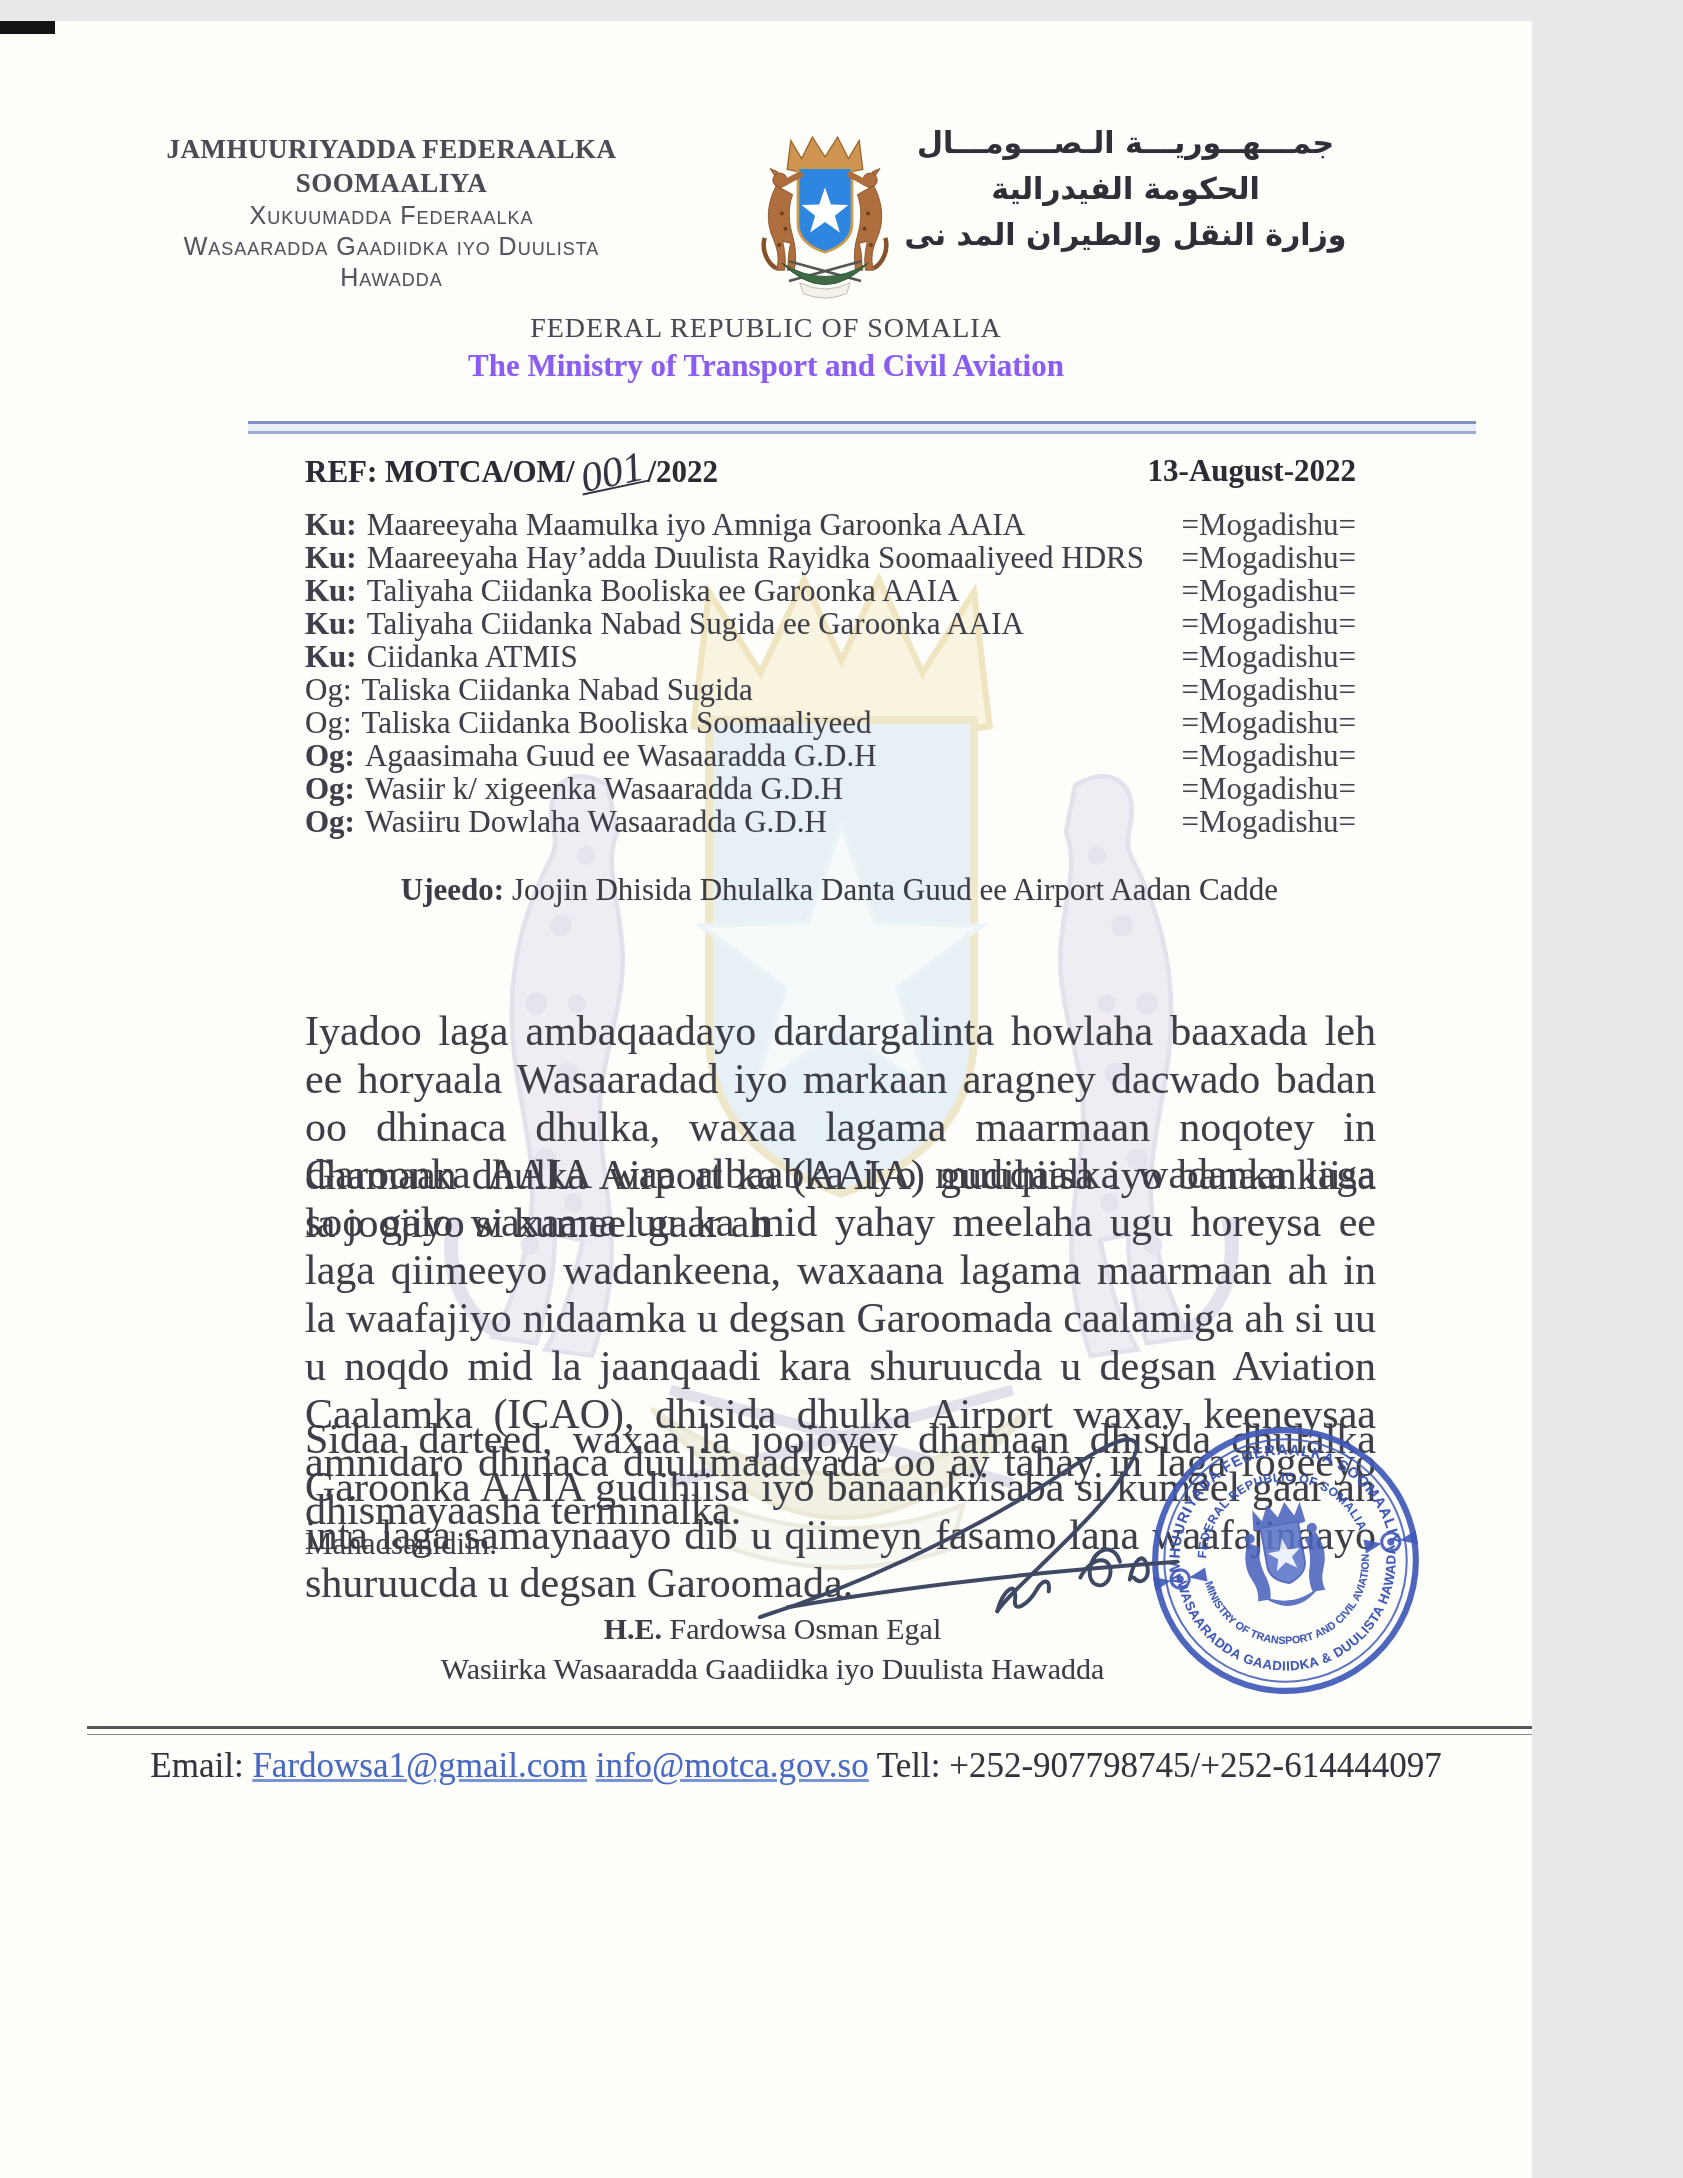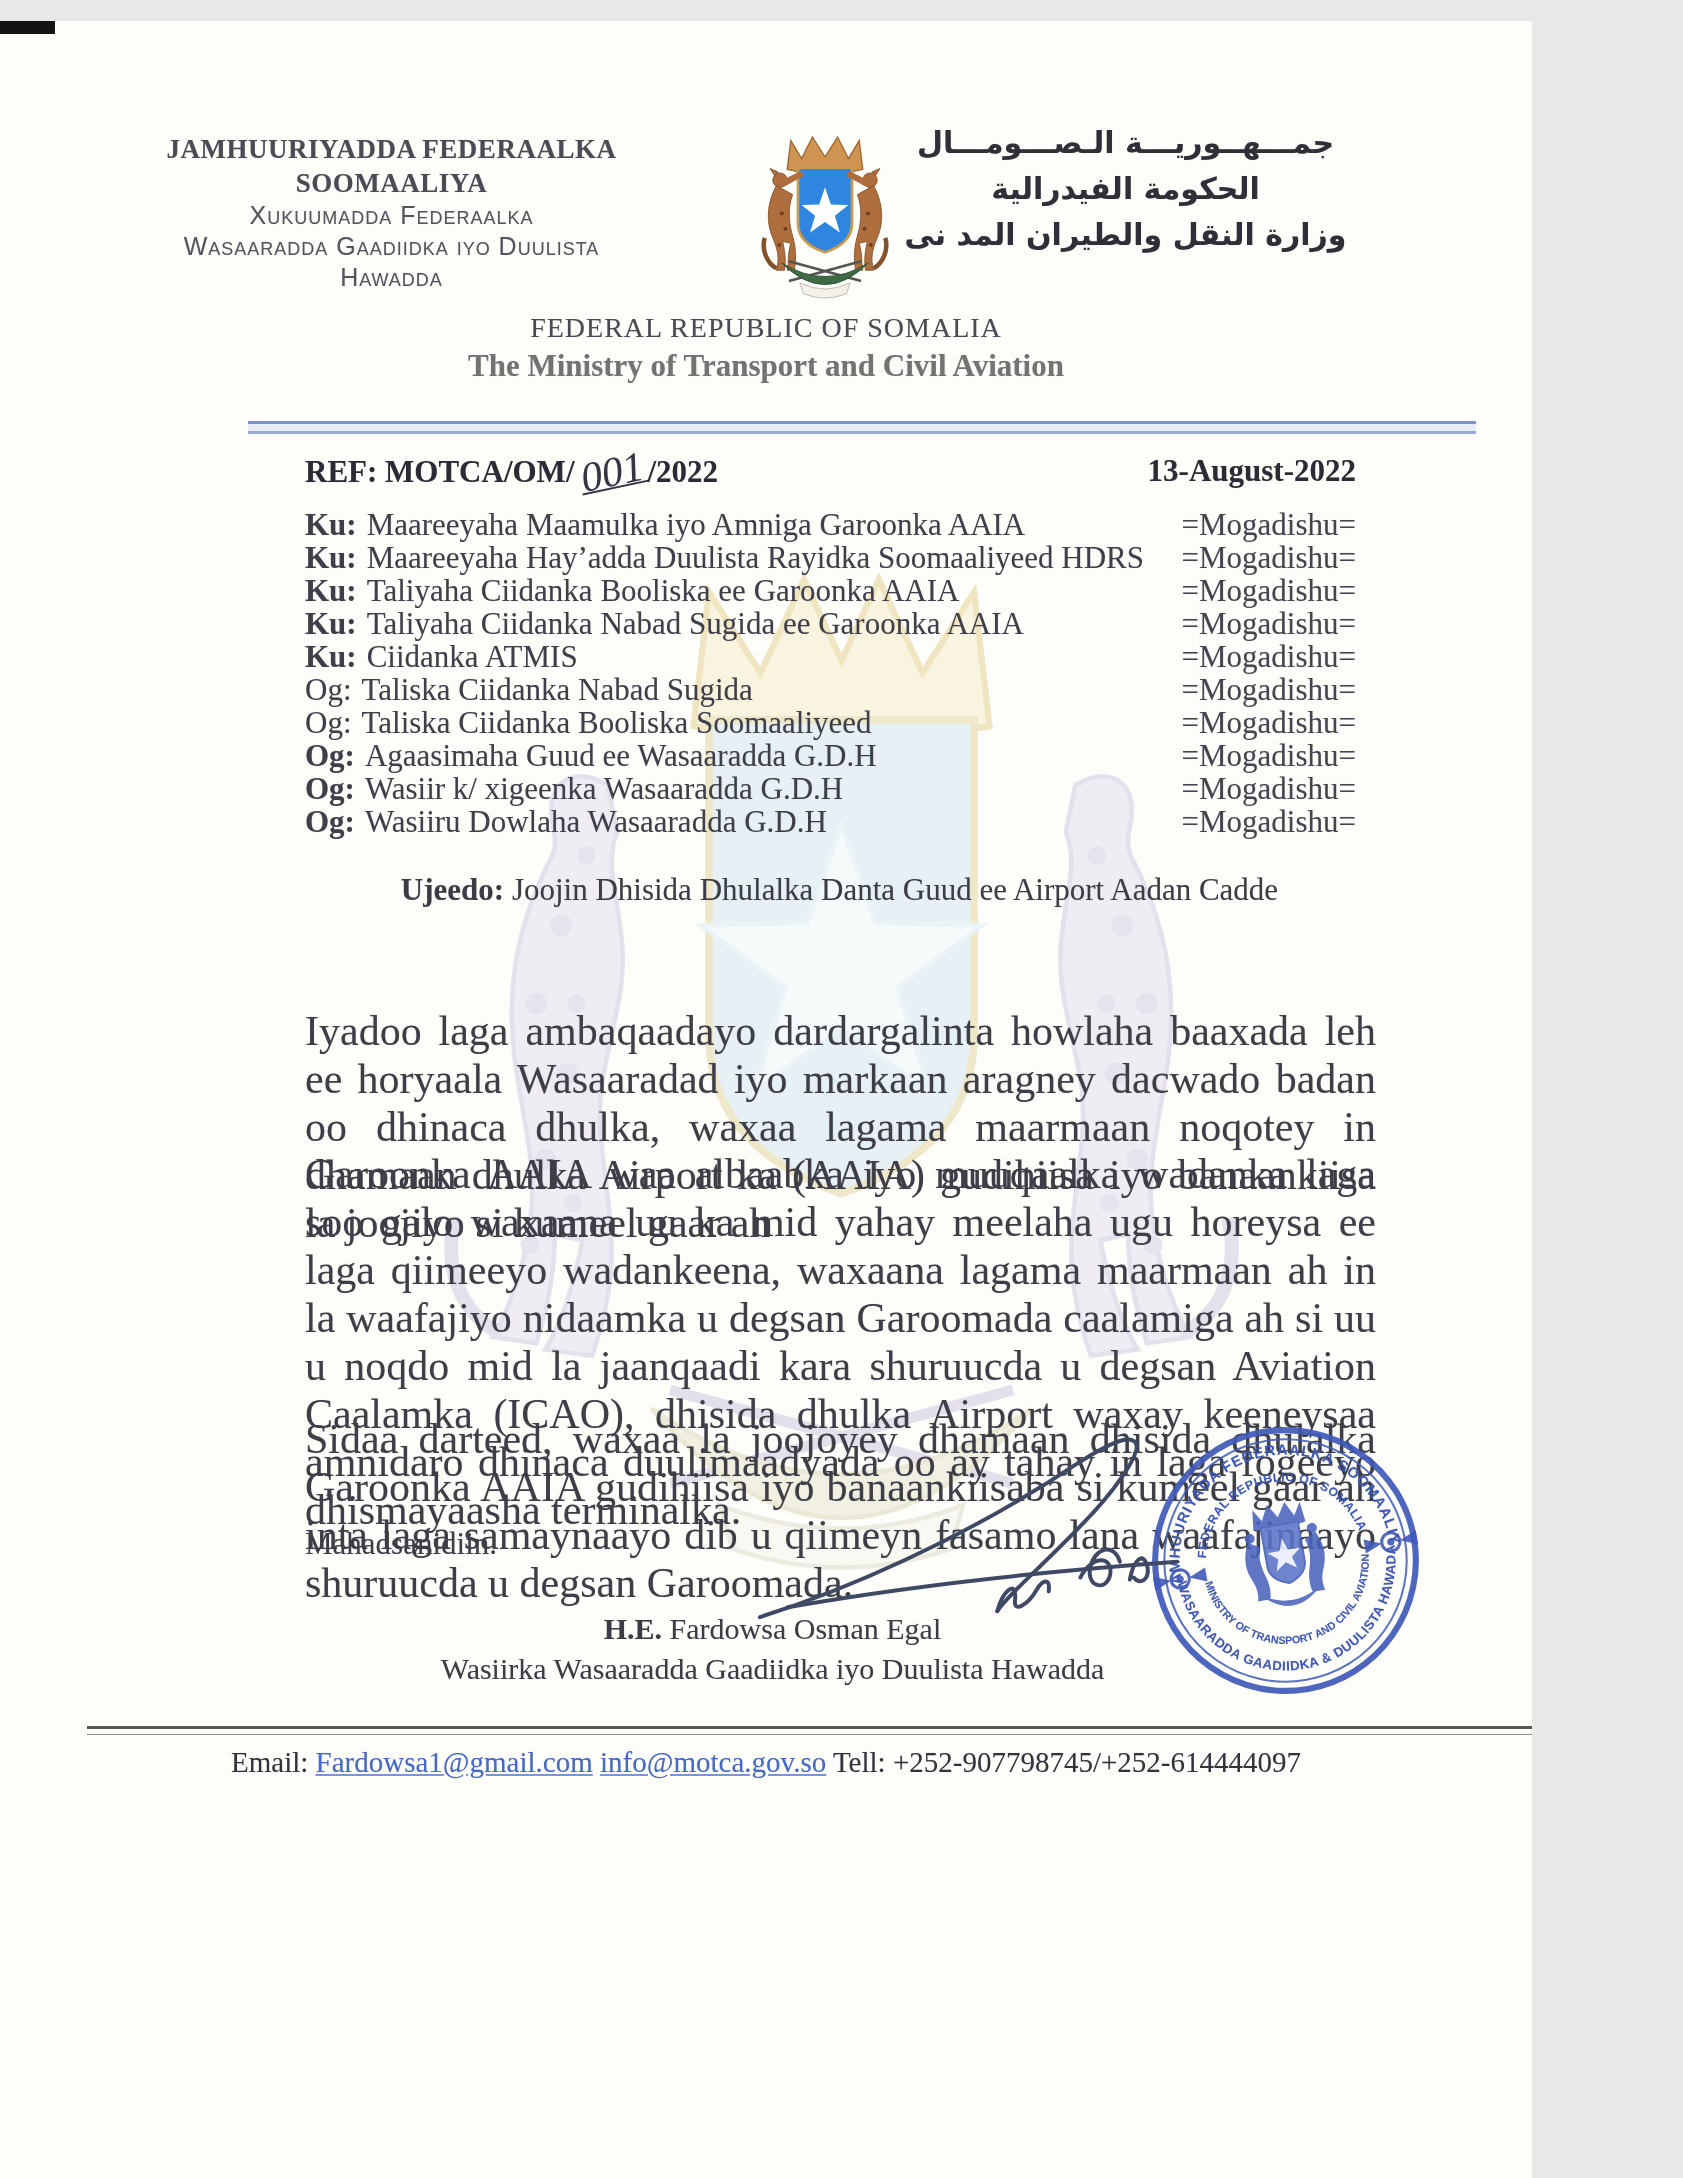--- a/index.html
+++ b/index.html
@@ -17,21 +17,21 @@
   .hdr-left .big { font-size:27px; font-weight:bold; color:#4b4b54; line-height:34px; letter-spacing:0.5px; }
   .hdr-left .sc  { font-size:25px; color:#55555e; line-height:31px; font-variant:small-caps; letter-spacing:1px;
                    font-family:"Liberation Sans", sans-serif; }
   .hdr-right { position:absolute; top:99px; right:139px; width:535px; text-align:center;
                font-family:"DejaVu Sans", sans-serif; direction:rtl;
                font-size:30px; font-weight:bold; color:#2f2f38; line-height:46px; }
   .emblem { position:absolute; top:107px; left:735px; width:180px; height:180px; }
 
   .hdr-center { position:absolute; top:289px; left:0; width:100%; text-align:center; }
   .hdr-country  { font-size:28px; color:#4a4a52; letter-spacing:1px; line-height:36px; }
-  .hdr-ministry { font-size:31px; font-weight:bold; color:#737373; line-height:40px; }
+  .hdr-ministry { font-size:31px; font-weight:bold; color:#8b5cf6; line-height:40px; }
   .hdr-office   { font-size:34px; font-weight:bold; color:#547268; line-height:42px;
                   font-family:"Liberation Sans", sans-serif; }
 
   .divider { position:absolute; top:400px; left:248px; width:1228px; height:7px;
              border-top:3px solid #7e92c4; border-bottom:3px solid #9aaad4; background:#e9edf7; }
 
   
   .ref-row { position:absolute; top:432px; left:305px; width:1051px; display:flex;
              justify-content:space-between; align-items:flex-start;
              font-size:31px; font-weight:bold; color:#2b2b33; }
@@ -62,21 +62,21 @@
   .signature { position:absolute; top:1394px; left:752px; width:447px; height:246px; z-index:5; }
 
   .sign-block { position:absolute; top:1588px; left:416px; width:713px; text-align:center;
                 font-size:30px; color:#3c3c45; line-height:40px; }
   .sign-block .hon { font-weight:bold; }
 
   
   .footer-line { position:absolute; top:1705px; left:87px; width:1519px; height:5px;
                  border-top:3px solid #585858; border-bottom:1.5px solid #8c8c8c; }
   .footer-text { position:absolute; top:1725px; left:0; width:100%; text-align:center;
-                 font-size:29px; color:#33333c; }
+                 font-size:35px; color:#33333c;padding-left:30px; }
   .footer-text a { color:#4668c6; text-decoration:underline; text-decoration-color:#7b94d6; cursor:pointer; }
 </style>
 </head>
 <body>
 
 <div class="page">
 
   <div class="scan-mark"></div>
 
   <svg class="watermark" viewBox="0 0 600 680">

